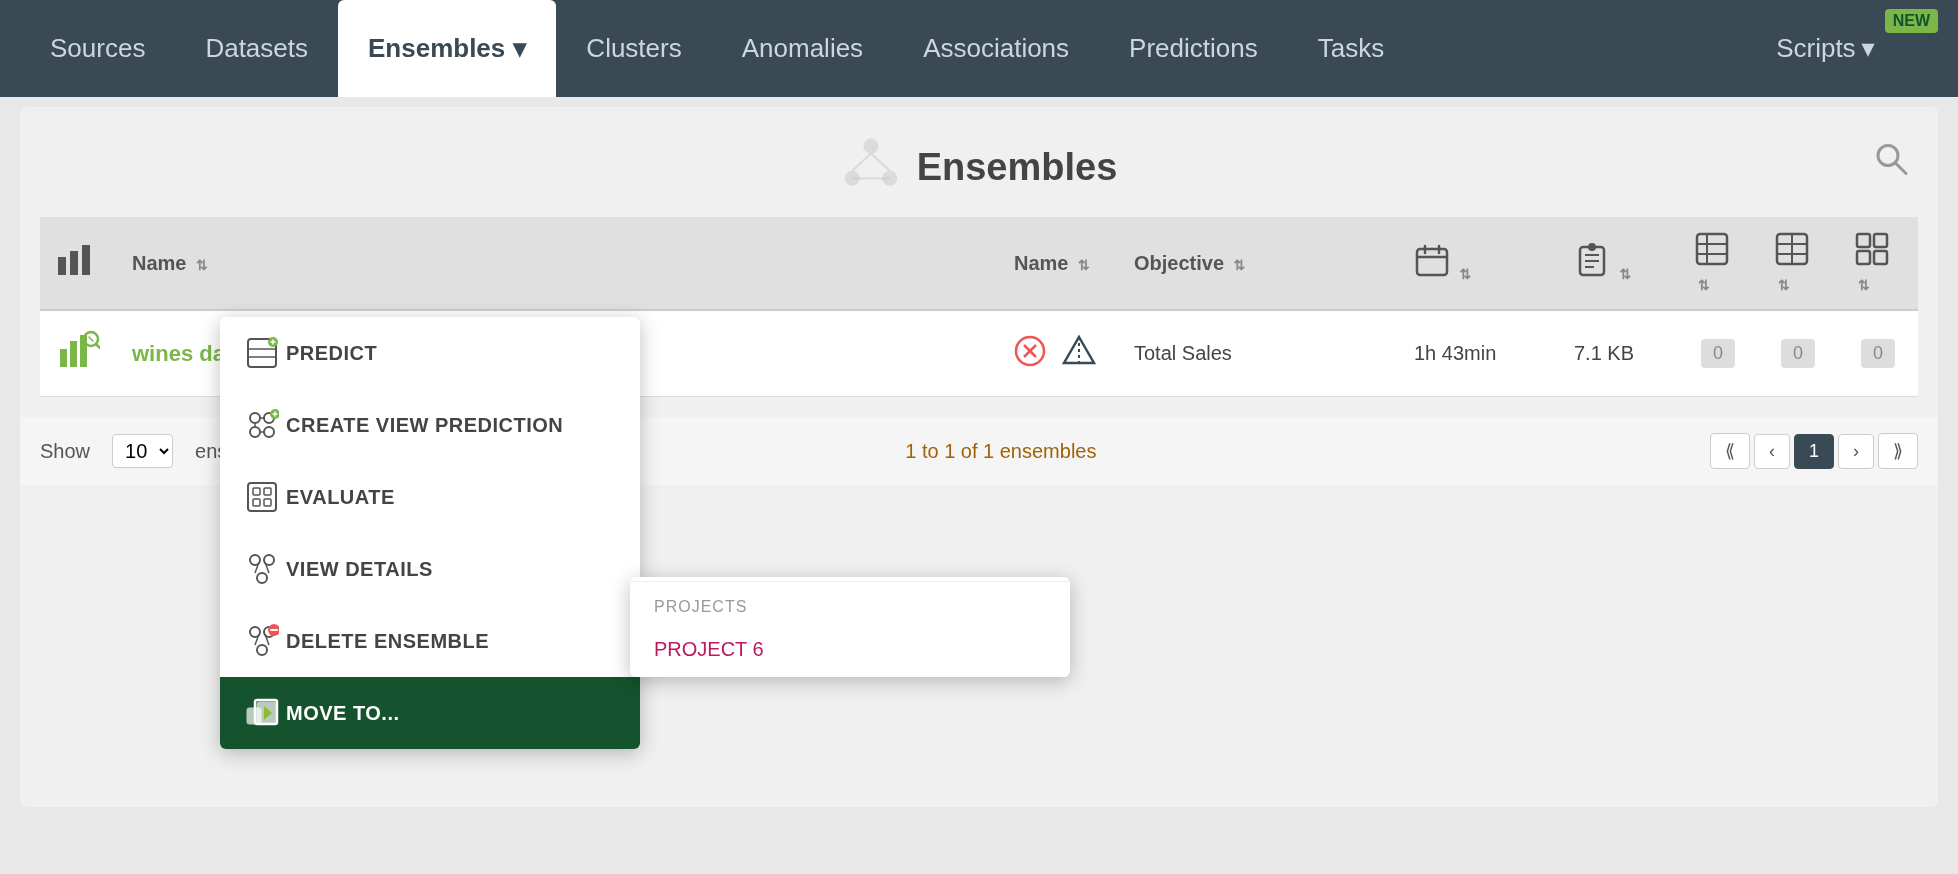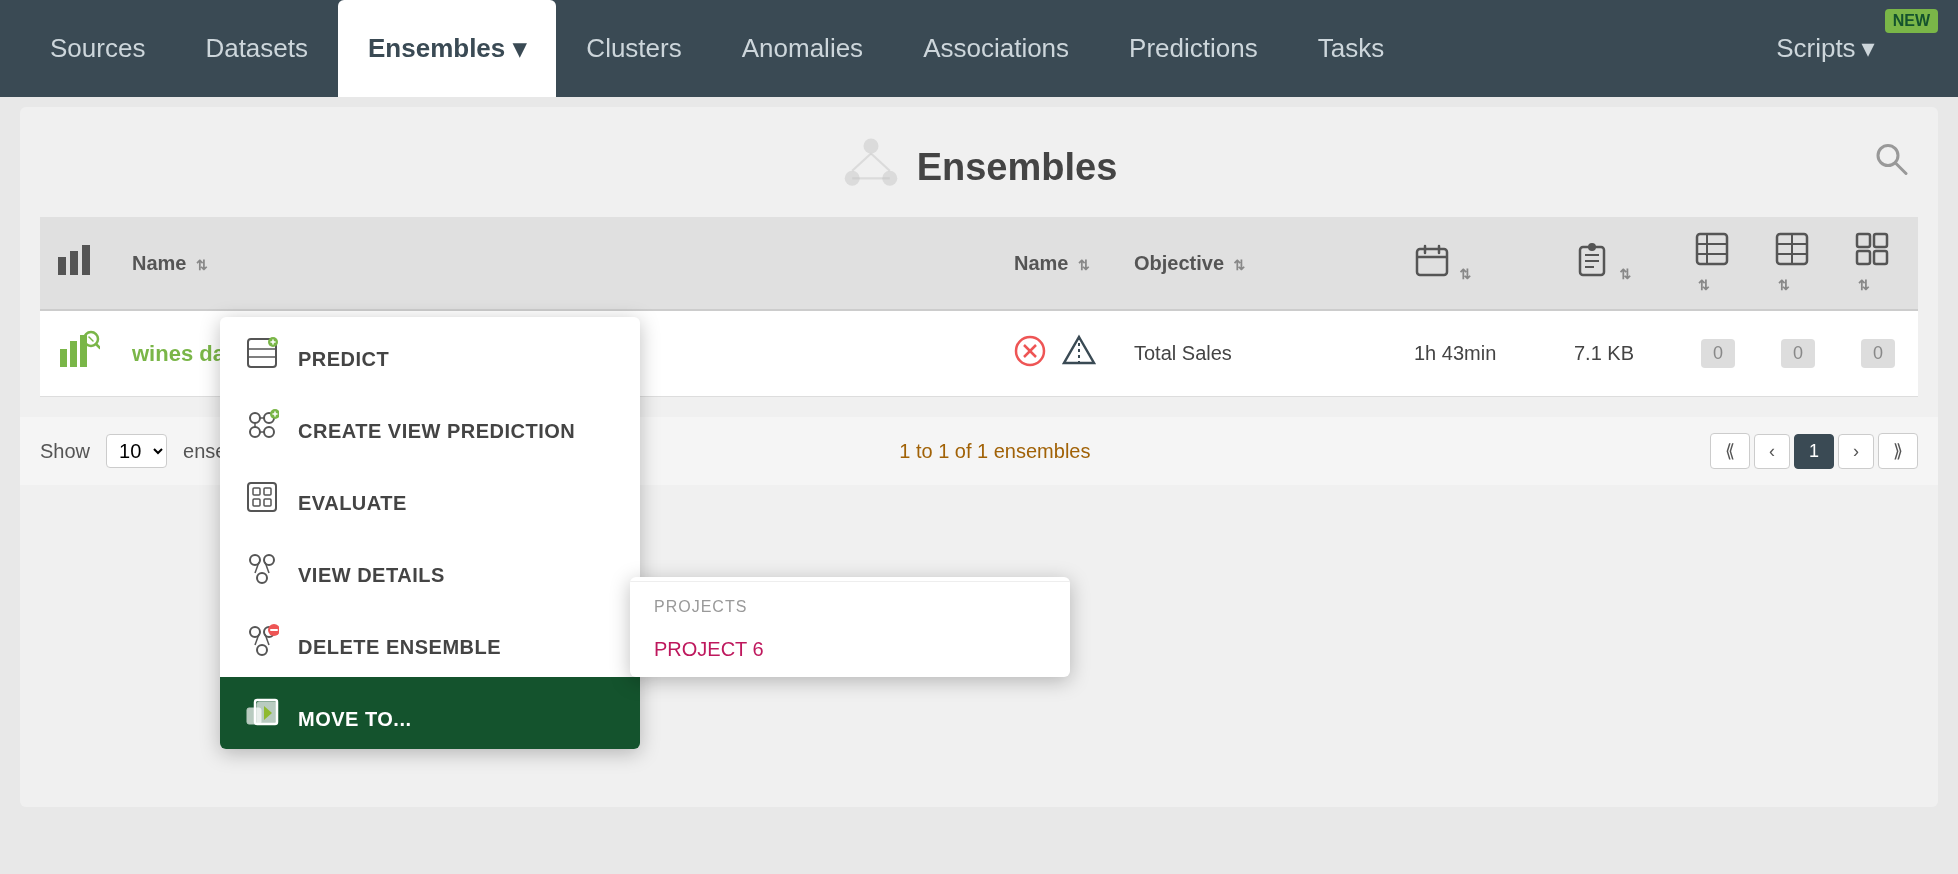--- a/index.html
+++ b/index.html
@@ -136,21 +136,21 @@
     }
 
     
     .table-footer {
       display: flex;
       align-items: center;
       justify-content: space-between;
       padding: 16px 20px;
       background: #f5f5f5;
     }
-    .show-control { display: flex; align-items: center; gap: 16px; font-size: 20px; color: #555; }
+    .show-control { display: flex; align-items: center; gap: 22px; font-size: 20px; color: #555; }
     .show-select {
       border: 1px solid #ccc;
       border-radius: 4px;
       padding: 4px 8px;
       font-size: 20px;
       background: #fff;
     }
     .pagination-info { font-size: 20px; color: #a16207; }
     .pagination-controls { display: flex; align-items: center; gap: 4px; }
     .page-btn {
@@ -171,22 +171,22 @@
       left: 200px;
       background: #fff;
       border-radius: 6px;
       box-shadow: 0 4px 20px rgba(0,0,0,0.25);
       width: 420px;
       z-index: 100;
       overflow: hidden;
     }
     .menu-item {
       display: flex;
-      align-items: flex-end;
-      gap: 18px;
+      align-items: center;
+      gap: 6px;
       padding: 18px 24px;
       font-size: 20px;
       font-weight: bold;
       color: #444;
       cursor: pointer;
       letter-spacing: 0.5px;
     }
     .menu-item.highlighted { background: #14532d; color: #fff; }
     .menu-item-icon { width: 36px; height: 36px; display: flex; align-items: center; justify-content: center; }
 

